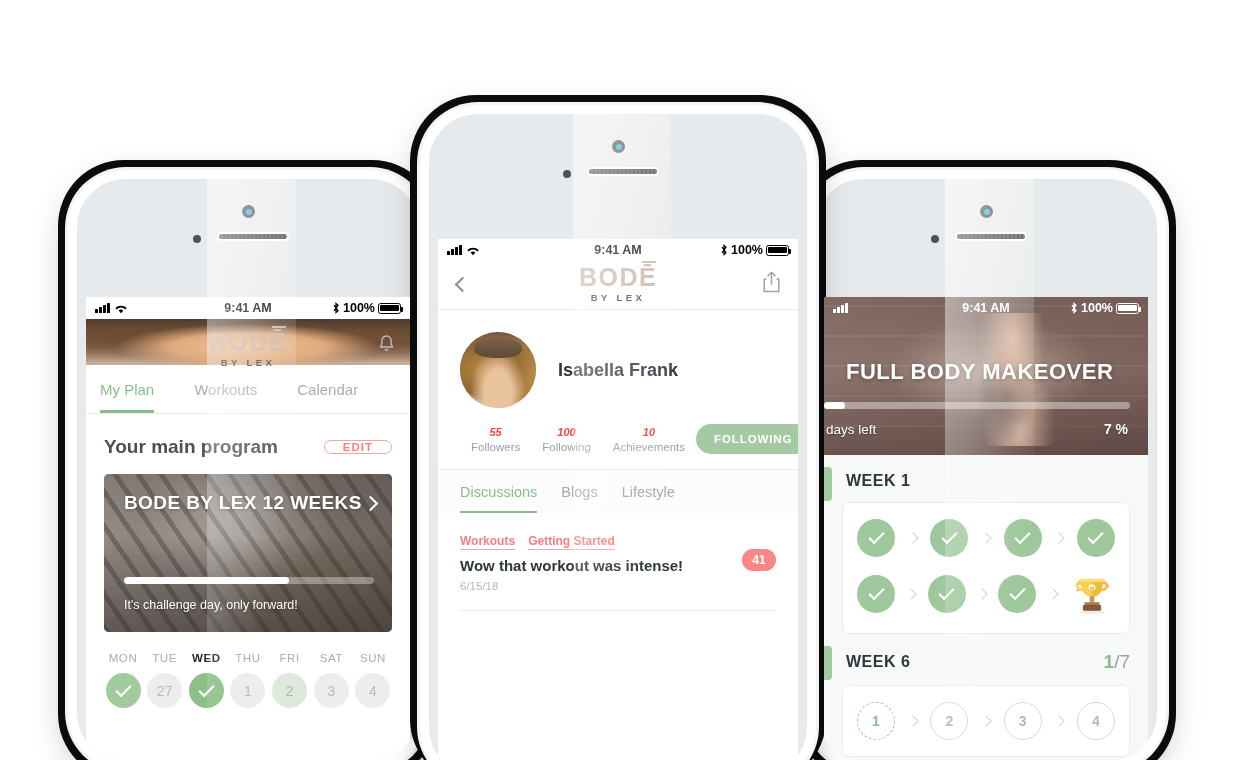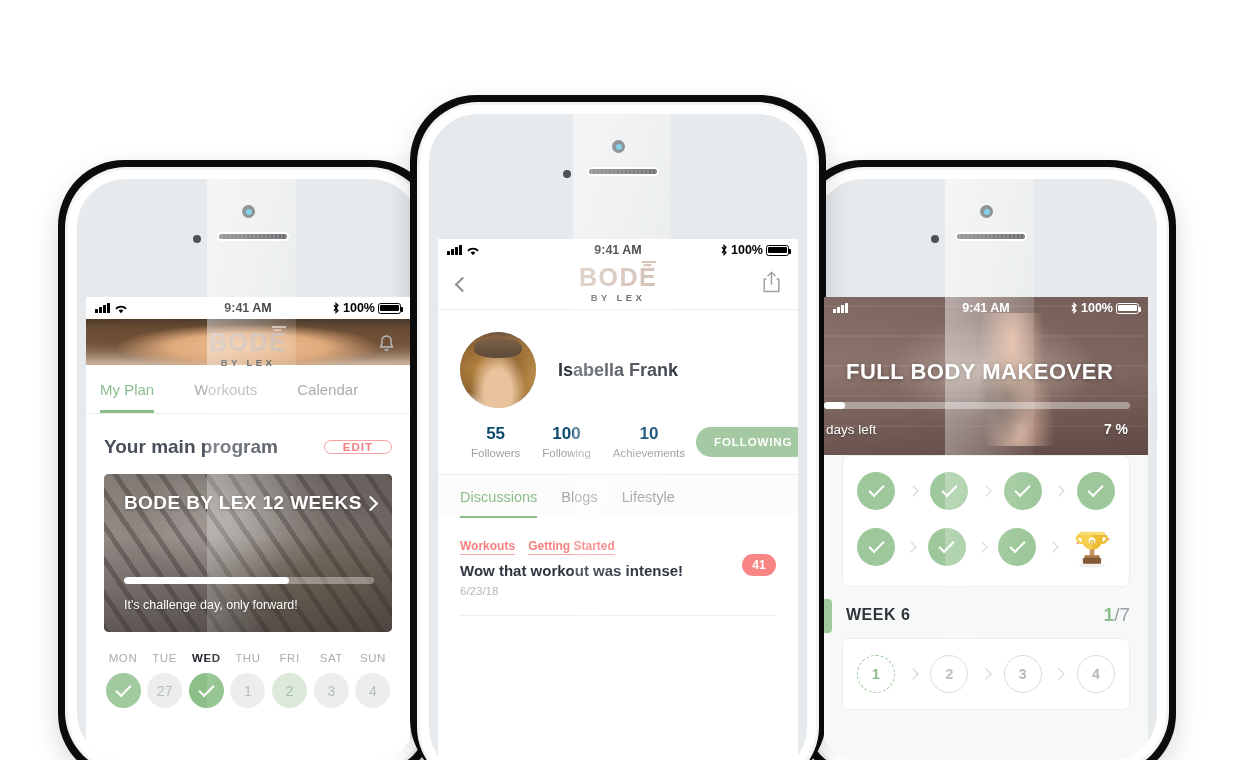--- a/index.html
+++ b/index.html
@@ -184,21 +184,21 @@
     font-size: 18px; font-weight: bold; color: #2f3640;
   }
 
   .stats-row {
     display: flex; align-items: center;
     padding: 16px 22px 15px;
     gap: 0;
     flex: none;
   }
   .stat { text-align: center; padding: 0 11px; }
-  .stat .num { font-size: 17px; font-weight: bold; color: #0c4a6e; }
+  .stat .num { font-size: 11px; font-weight: bold; color: #ef4444; font-style: italic; }
   .stat .lbl { font-size: 11.5px; color: #9a9fa4; margin-top: 3px; }
   .follow-btn {
     margin-left: auto;
     background: #a4c9a3;
     color: #ffffff;
     border: none;
     border-radius: 18px;
     padding: 9px 18px;
     font-size: 11.5px; font-weight: bold; letter-spacing: 0.9px;
     font-family: "Liberation Sans", sans-serif;
@@ -640,20 +640,25 @@
         </div>
         <div class="hero-title">FULL BODY MAKEOVER</div>
         <div class="hero-bar">
             <i id="hprog" style="width: 7%;"></i>
           </div>
         <div class="hero-left">days left</div>
         <div class="hero-pct">7 %</div>
       </div>
 
       <div class="weeks" id="weeklist">
+          <div class="week-head">
+            <span class="week-accent"></span>
+            <span class="week-name">WEEK 1</span>
+            <span class="week-count"></span>
+          </div>
           <div class="week-card">
             <div class="node-row">
               <span class="node done">
                 <span class="tick"></span>
               </span>
               <span class="arrow"></span>
               <span class="node done">
                 <span class="tick"></span>
               </span>
               <span class="arrow"></span>
@@ -805,20 +810,20 @@
         <div class="tab">Lifestyle</div>
       </div>
 
       <div class="post-list" id="postlist">
           <div class="post">
             <div class="post-tags">
               <span class="post-tag">Workouts</span>
               <span class="post-tag">Getting Started</span>
             </div>
             <div class="post-title">Wow that workout was intense!</div>
-            <div class="post-date">6/23/18</div>
+            <div class="post-date">6/15/18</div>
             <div class="post-badge">41</div>
           </div>
         </div>
     </div>
   </div>
 
 </div>
 
 </body></html>

